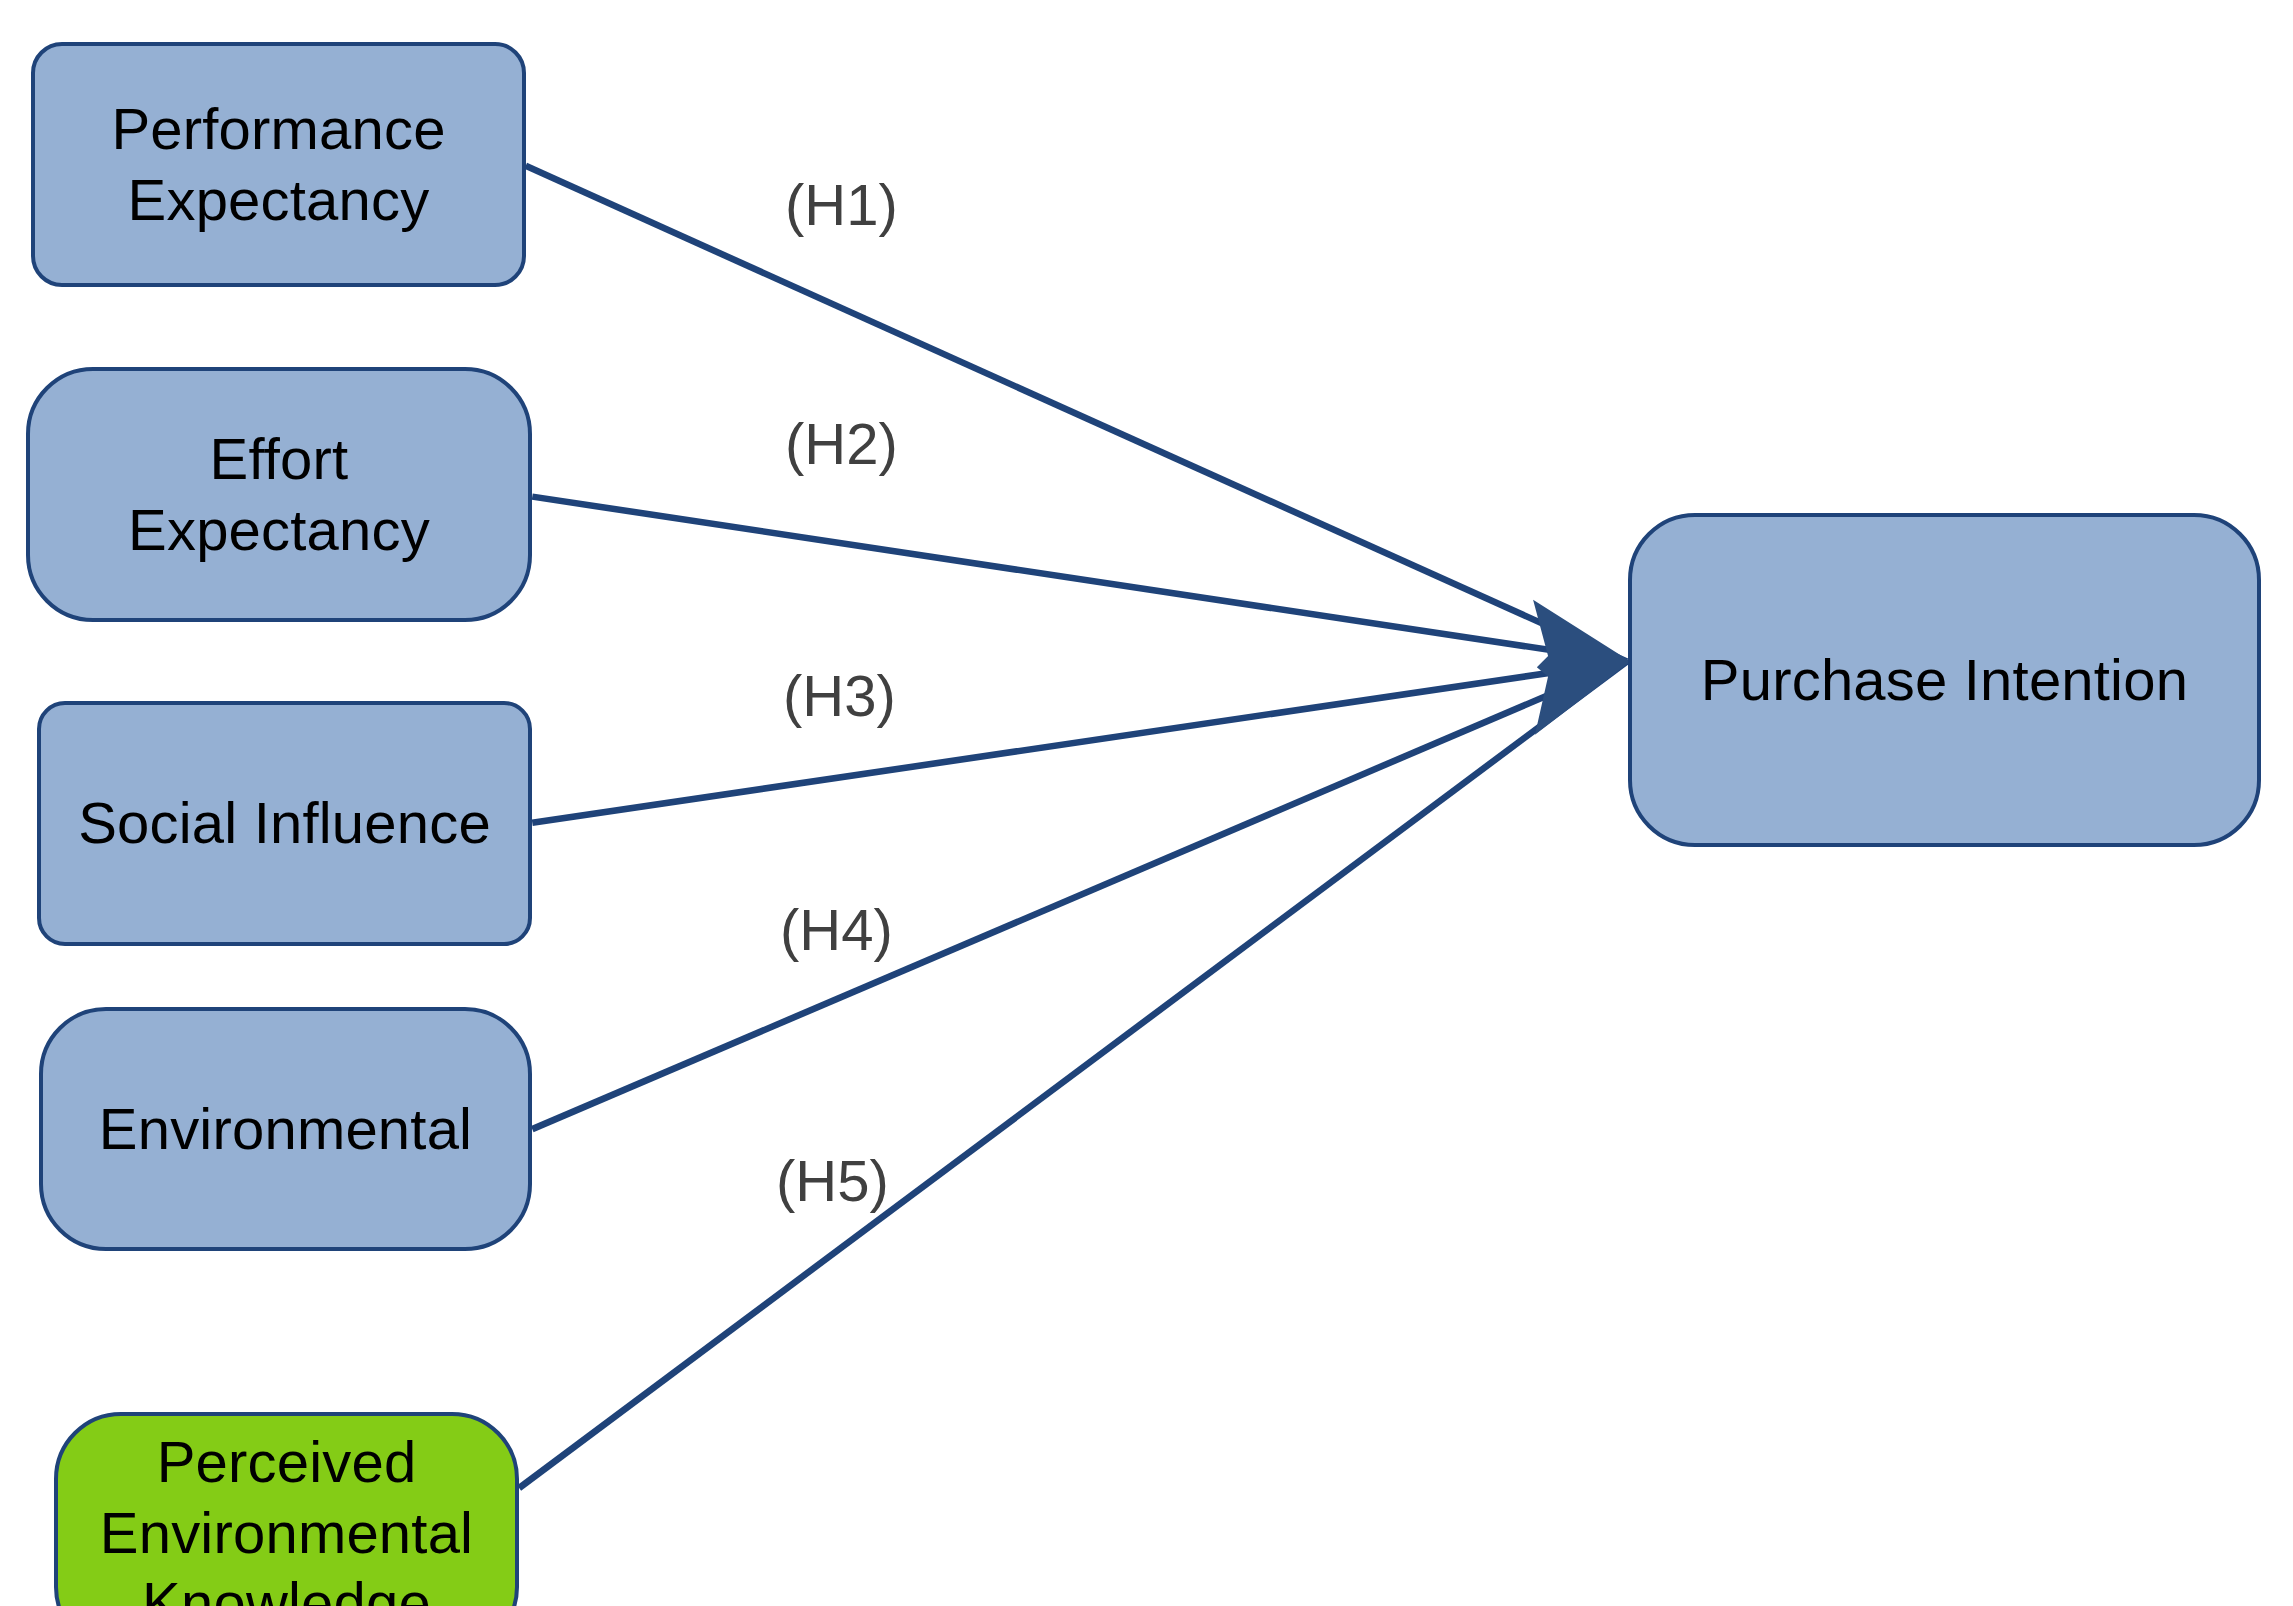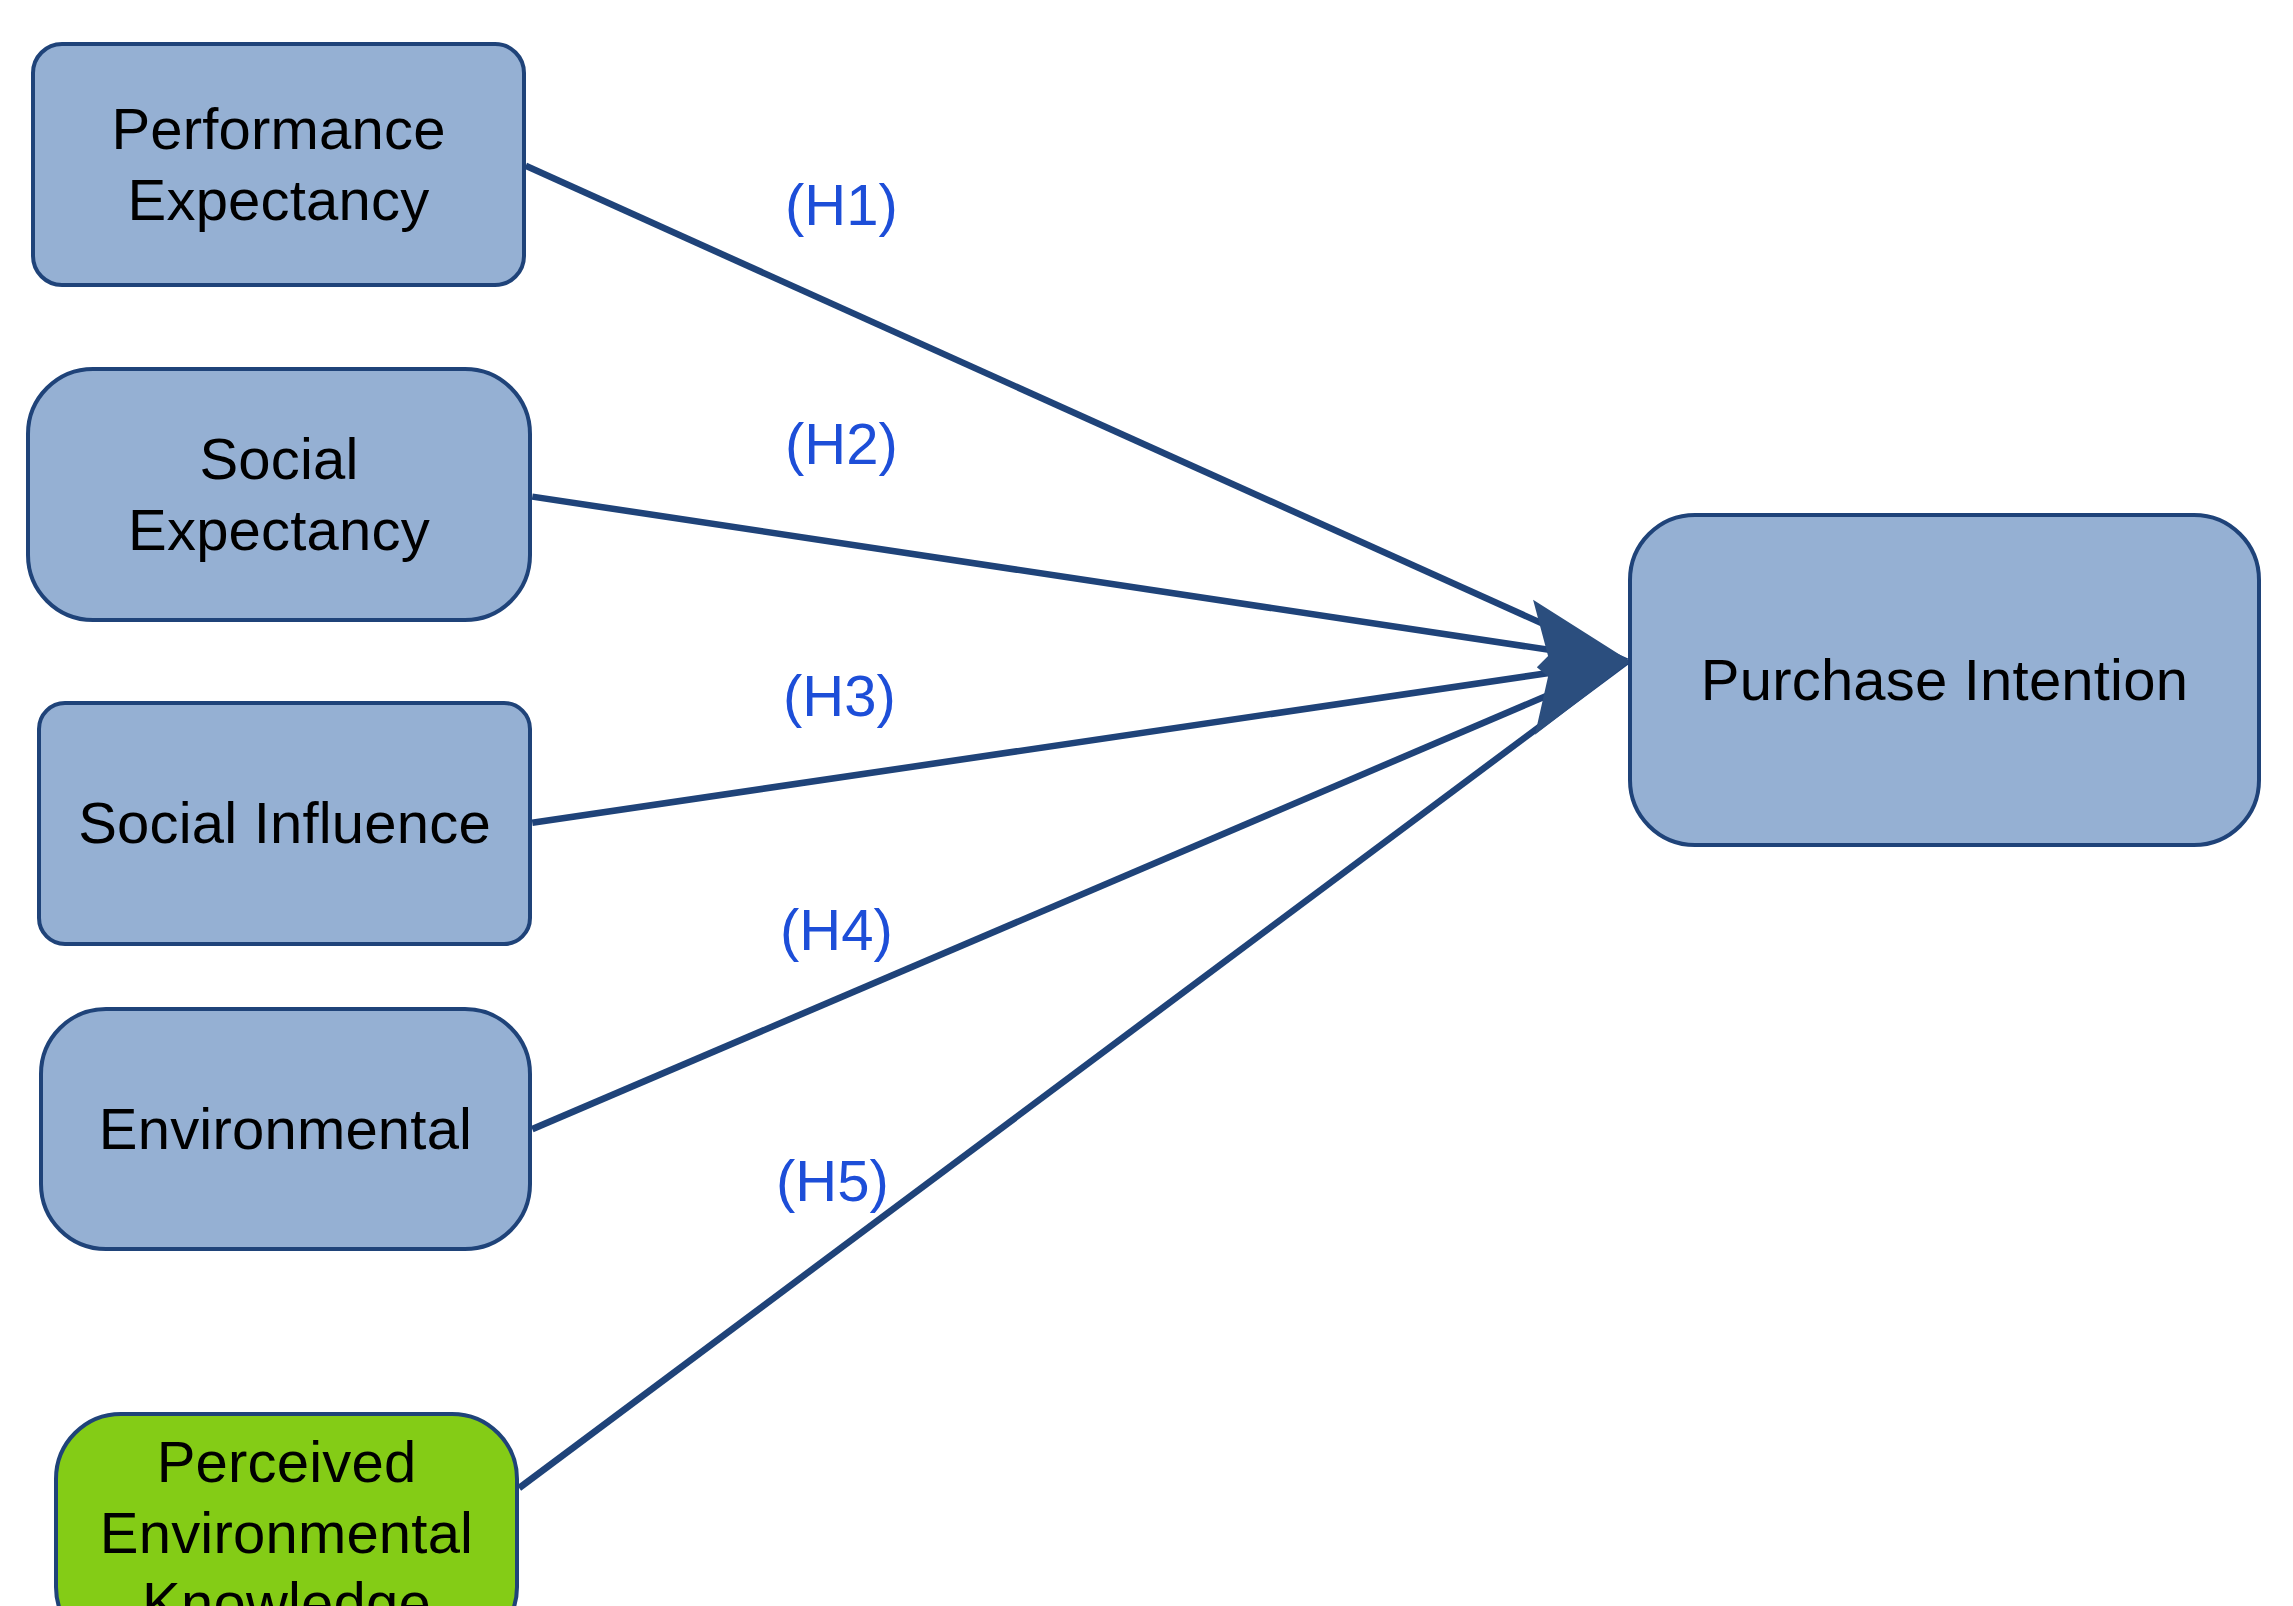--- a/index.html
+++ b/index.html
@@ -40,21 +40,21 @@
     letter-spacing: 0.2px;
     white-space: pre-line;
     z-index: 2;
   }
   .node-inner {
     padding: 0 17px;
     white-space: pre-line;
   }
   .hyp-label {
     position: absolute;
-    color: #1d4ed8;
+    color: #404040;
     font-size: 58px;
     line-height: 1;
     white-space: nowrap;
     z-index: 3;
   }
 </style>
 </head>
 <body>
 
 <div id="canvas">
@@ -69,21 +69,21 @@
       </g>
     <polygon id="arrow-head" fill="#2B4E7E" stroke="none" points="1740,706 1636,640 1652,700 1640,712 1652,722 1638,784"></polygon>
   </svg>
 
   <div class="node" style="left: 31px; top: 42px; width: 495px; height: 245px; background: rgb(149, 176, 211); border-color: rgb(31, 67, 121); color: rgb(0, 0, 0); border-radius: 31px;">
     <span class="node-inner">Performance
 Expectancy</span>
   </div>
 
   <div class="node" style="left: 26px; top: 367px; width: 506px; height: 255px; background: rgb(149, 176, 211); border-color: rgb(31, 67, 121); color: rgb(0, 0, 0);">
-    <span class="node-inner">Social
+    <span class="node-inner">Effort
 Expectancy</span>
   </div>
 
   <div class="node" style="left: 37px; top: 701px; width: 495px; height: 245px; background: rgb(149, 176, 211); border-color: rgb(31, 67, 121); color: rgb(0, 0, 0); border-radius: 28px;">
     <span class="node-inner">Social Influence</span>
   </div>
 
   <div class="node" style="left: 39px; top: 1007px; width: 493px; height: 244px; background: rgb(149, 176, 211); border-color: rgb(31, 67, 121); color: rgb(0, 0, 0);">
     <span class="node-inner">Environmental</span>
   </div>

